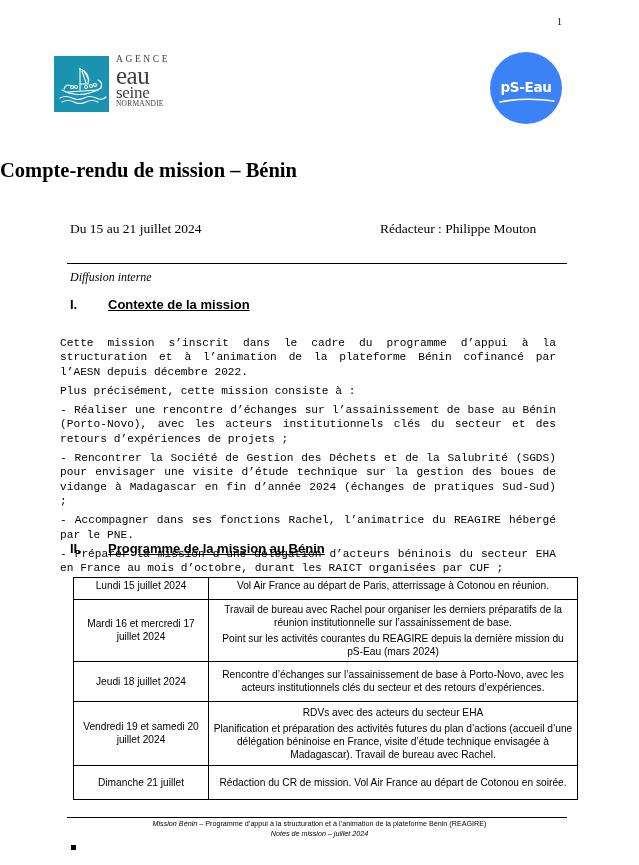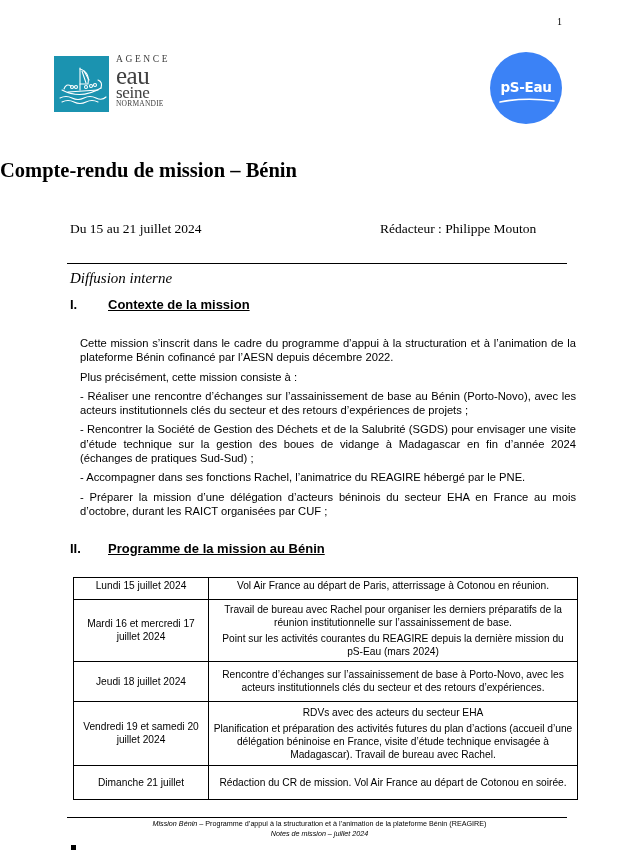--- a/index.html
+++ b/index.html
@@ -124,42 +124,43 @@
       top: 263px;
       height: 0;
       border-top: 1px solid #000;
     }
     .diffusion {
       position: absolute;
       left: 70px;
       top: 270px;
       font-family: "Liberation Serif", serif;
       font-style: italic;
-      font-size: 15px;
+      font-size: 12px;
     }
     .section-heading {
       position: absolute;
       left: 70px;
       font-weight: bold;
       font-size: 13px;
     }
     .section-heading .num {
       display: inline-block;
       width: 38px;
     }
     .section-heading .txt {
       text-decoration: underline;
     }
     .body-text {
       position: absolute;
-      left: 80px;
+      left: 60px;
       width: 496px;
       font-size: 11.2px;
       line-height: 14.3px;
       text-align: justify;
+      font-family: Liberation Mono, monospace;
     }
     .body-text p {
       margin: 0 0 5px 0;
     }
     
     .programme-table {
       position: absolute;
       left: 73px;
       top: 577px;
       width: 505px;

